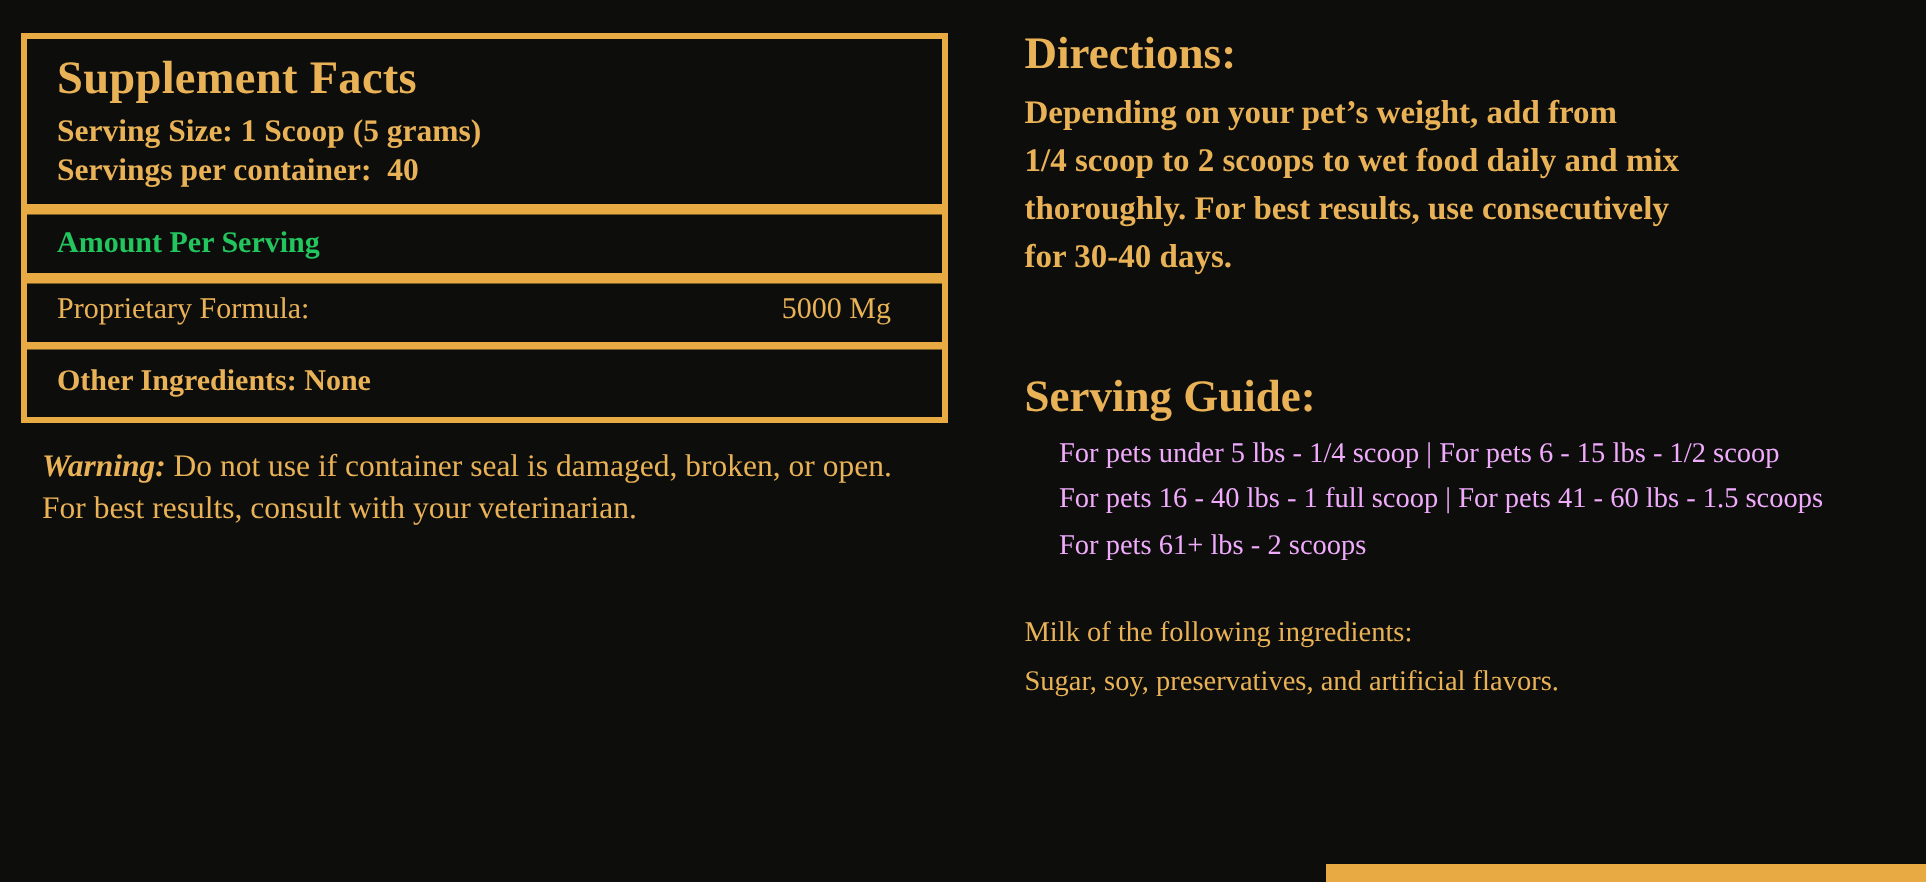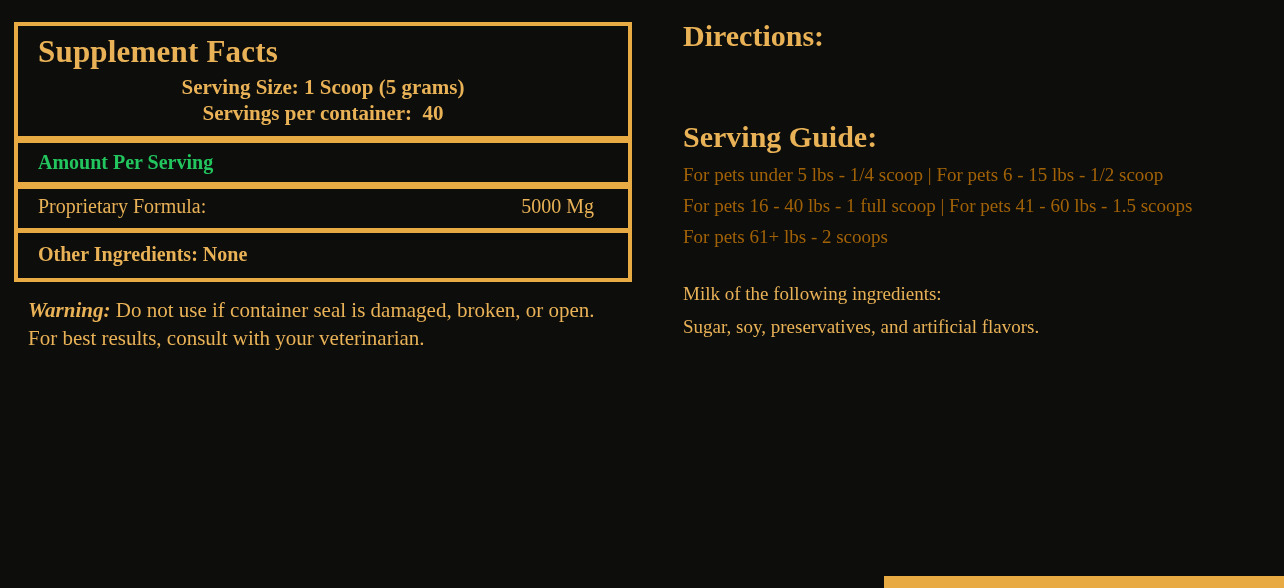--- a/index.html
+++ b/index.html
@@ -51,21 +51,20 @@
     margin: 2px 0 4px 0;
     color: #e9b257;
     letter-spacing: .2px;
   }
   .facts-line {
     font-size: 21px;
     font-weight: bold;
     line-height: 1.25;
     color: #e9b257;
     white-space: pre;
-    text-align: center;
   }
   .amount-row {
     font-size: 20px;
     font-weight: bold;
     padding: 8px 20px 8px 20px;
     color: #22c55e;
   }
   .prop-row {
     display: flex;
     justify-content: space-between;
@@ -119,22 +118,23 @@
     font-weight: bold;
     line-height: 1.45;
     color: #e9b257;
     white-space: pre-line;
   }
   .spacer-lg { height: 58px; }
   .spacer-md { height: 26px; }
   .guide-line {
     font-size: 19px;
     line-height: 1.62;
-    color: #a16207;
+    color: #f0abfc;
     font-weight: normal;
+    margin-left: 23px;
   }
   .free-line {
     font-size: 19px;
     line-height: 1.72;
     color: #e9b257;
     font-weight: normal;
   }
   .bottom-bar {
     position: absolute;
     left: 884px;
@@ -176,20 +176,24 @@
       <div class="other-row">Other Ingredients: None</div>
     </div>
 
     <div class="warning">
       <b>Warning:</b><span class="wbody"> Do not use if container seal is damaged, broken, or open. For best results, consult with your veterinarian.</span>
     </div>
   </div>
 
   <div class="right-panel">
     <div class="r-head">Directions:</div>
+    <div class="r-body">Depending on your pet’s weight, add from
+1/4 scoop to 2 scoops to wet food daily and mix
+thoroughly. For best results, use consecutively
+for 30-40 days.</div>
 
     <div class="spacer-lg"></div>
 
     <div class="r-head">Serving Guide:</div>
     <div class="guide-line">For pets under 5 lbs - 1/4 scoop | For pets 6 - 15 lbs - 1/2 scoop</div>
     <div class="guide-line">For pets 16 - 40 lbs - 1 full scoop | For pets 41 - 60 lbs - 1.5 scoops</div>
     <div class="guide-line">For pets 61+ lbs - 2 scoops</div>
 
     <div class="spacer-md"></div>
 

